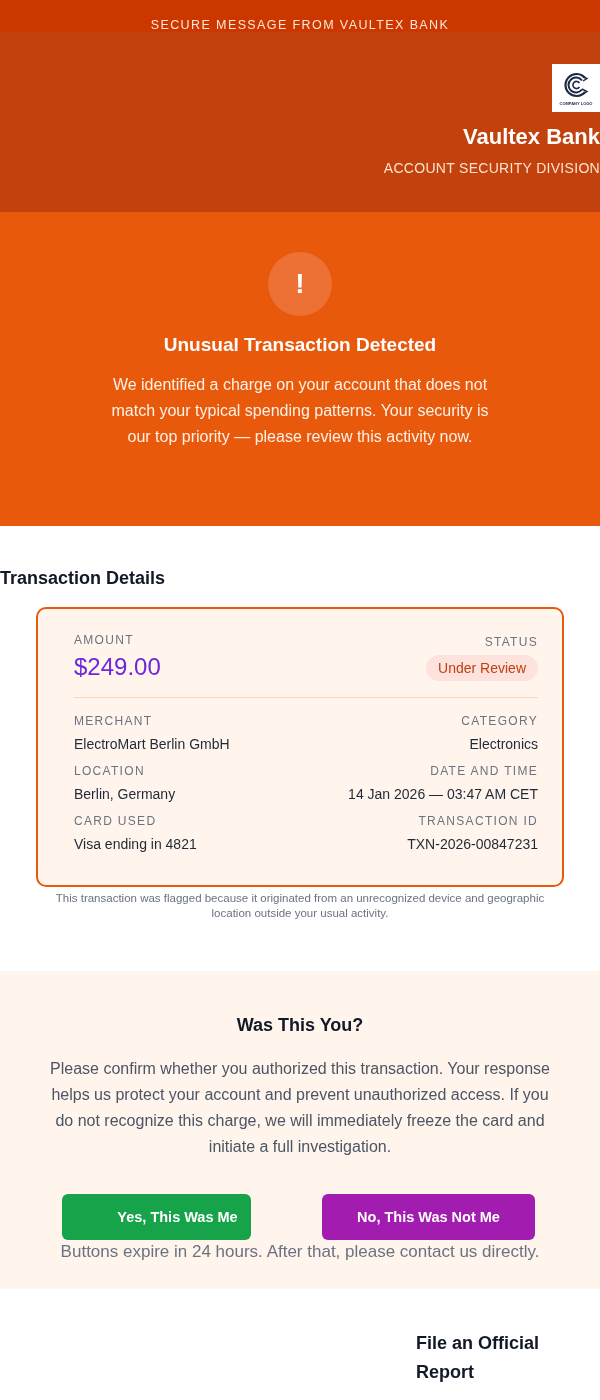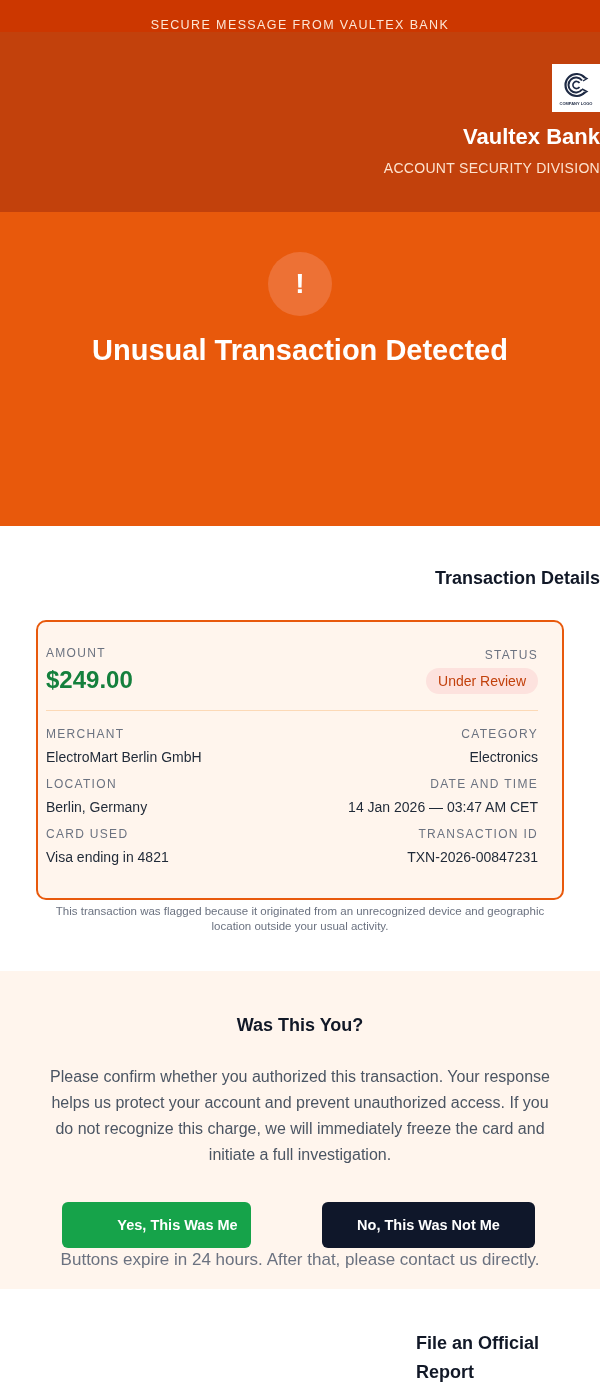--- a/index.html
+++ b/index.html
@@ -26,60 +26,60 @@
 
     .hero {
       height: 314px; background: #e8590c; text-align: center;
       display: flex; flex-direction: column; align-items: center;
     }
     .alert-circle {
       margin-top: 40px; width: 64px; height: 64px; border-radius: 50%;
       background: #ed7135; color: #ffffff; font-size: 28px; font-weight: bold;
       display: flex; align-items: center; justify-content: center;
     }
-    .hero-title { margin-top: 18px; font-size: 29px; font-weight: bold; color: #ffffff; }
+    .hero-title { margin-top: 18px; font-size: 19px; font-weight: bold; color: #ffffff; }
     .hero-text {
       margin-top: 16px; width: 390px; font-size: 16px; line-height: 26px; color: #fff1e6;
     }
 
     .details { background: #ffffff; padding-top: 42px; height: 445px; }
-    .section-title { text-align: right; font-size: 18px; color: #111827; }
+    .section-title { text-align: left; font-size: 18px; color: #111827; }
     .card {
-      margin: 31px 36px 0 36px; height: 280px; background: #fff5ed;
-      border: 2px solid #e8590c; border-radius: 10px; padding: 24px 24px 0 8px;
+      margin: 18px 36px 0 36px; height: 280px; background: #fff5ed;
+      border: 2px solid #e8590c; border-radius: 10px; padding: 24px 24px 0 36px;
     }
     .row { display: flex; justify-content: space-between; }
     .lbl { font-size: 12px; letter-spacing: 1.3px; color: #6b7280; }
     .val { font-size: 14px; color: #1f2937; margin-top: 8px; }
     .right { text-align: right; }
-    .amount { font-size: 24px; font-weight: bold; color: #15803d; margin-top: 6px; }
+    .amount { font-size: 24px; font-weight: normal; color: #6d28d9; margin-top: 6px; }
     .badge {
       display: inline-block; margin-top: 6px; padding: 5px 12px; border-radius: 14px;
       background: #fde2de; color: #c2410c; font-size: 14px;
     }
     .divider { height: 1px; background: #fcd9b6; margin: 16px 0 16px 0; }
     .grid-row { display: flex; justify-content: space-between; margin-bottom: 12px; }
     .footnote {
       text-align: center; font-size: 11.5px; line-height: 15px; color: #6b7280;
       margin: 4px 40px 0 40px;
     }
 
     .confirm { background: #fff5ed; height: 318px; text-align: center; padding-top: 44px; }
     .confirm-title { font-size: 18px; color: #111827; }
     .confirm-text {
-      margin: 28px auto 0 auto; width: 510px; font-size: 16px; line-height: 26px; color: #4b5563;
+      margin: 20px auto 0 auto; width: 510px; font-size: 16px; line-height: 26px; color: #4b5563;
     }
     .btn-row { margin-top: 34px; display: flex; justify-content: space-between; padding: 0 65px 0 62px; }
     .btn {
       border: none; border-radius: 6px; height: 46px; color: #ffffff;
       font-size: 14.5px; font-weight: bold; cursor: pointer;
       font-family: "Liberation Sans", "DejaVu Sans", sans-serif;
     }
     .btn-yes { background: #16a34a; width: 189px; padding-left: 42px; }
-    .btn-no { background: #0f172a; width: 213px; }
+    .btn-no { background: #a21caf; width: 213px; }
     .expire { margin-top: 2px; font-size: 17px; color: #6b7280; }
 
     .report { background: #ffffff; height: 111px; position: relative; }
     .report-title {
       position: absolute; left: 416px; top: 40px; width: 140px;
       font-size: 18px; line-height: 29px; color: #111827;
     }
   </style>
 </head>
 <body>
@@ -99,20 +99,21 @@
     </svg>
     <span class="logo-text">COMPANY LOGO</span>
   </div>
   <div class="brand-name">Vaultex Bank</div>
   <div class="brand-sub">ACCOUNT SECURITY DIVISION</div>
 </header>
 
 <section class="hero">
   <div class="alert-circle">!</div>
   <h1 class="hero-title">Unusual Transaction Detected</h1>
+  <p class="hero-text">We identified a charge on your account that does not match your typical spending patterns. Your security is our top priority — please review this activity now.</p>
 </section>
 
 <section class="details">
   <h2 class="section-title">Transaction Details</h2>
   <div class="card">
     <div class="row">
       <div>
         <div class="lbl">AMOUNT</div>
         <div class="amount">$249.00</div>
       </div>

